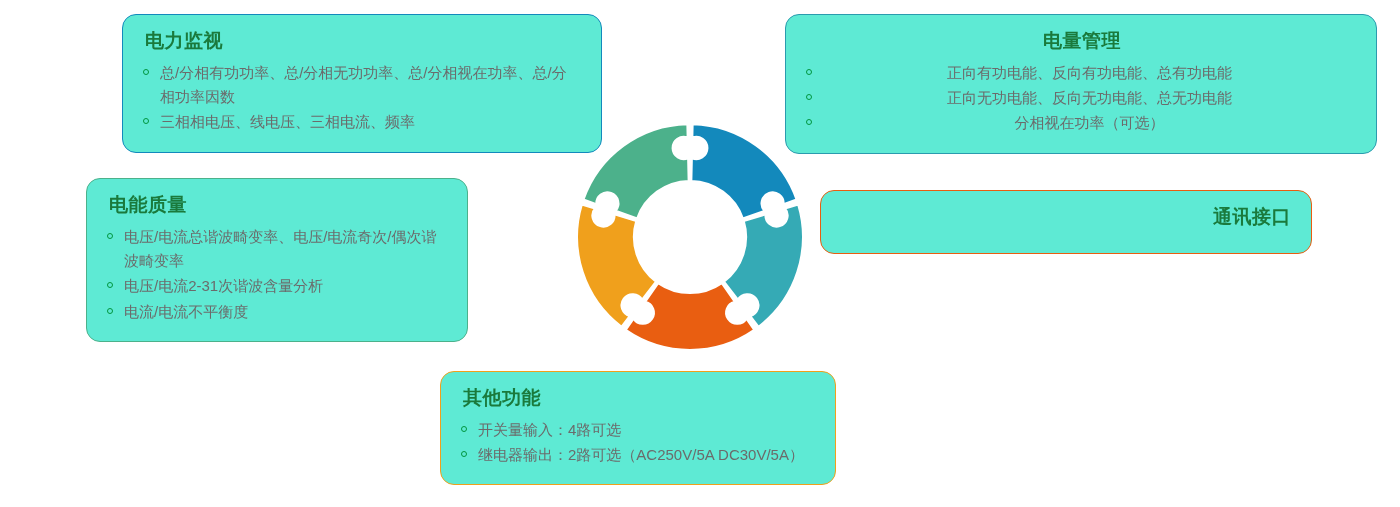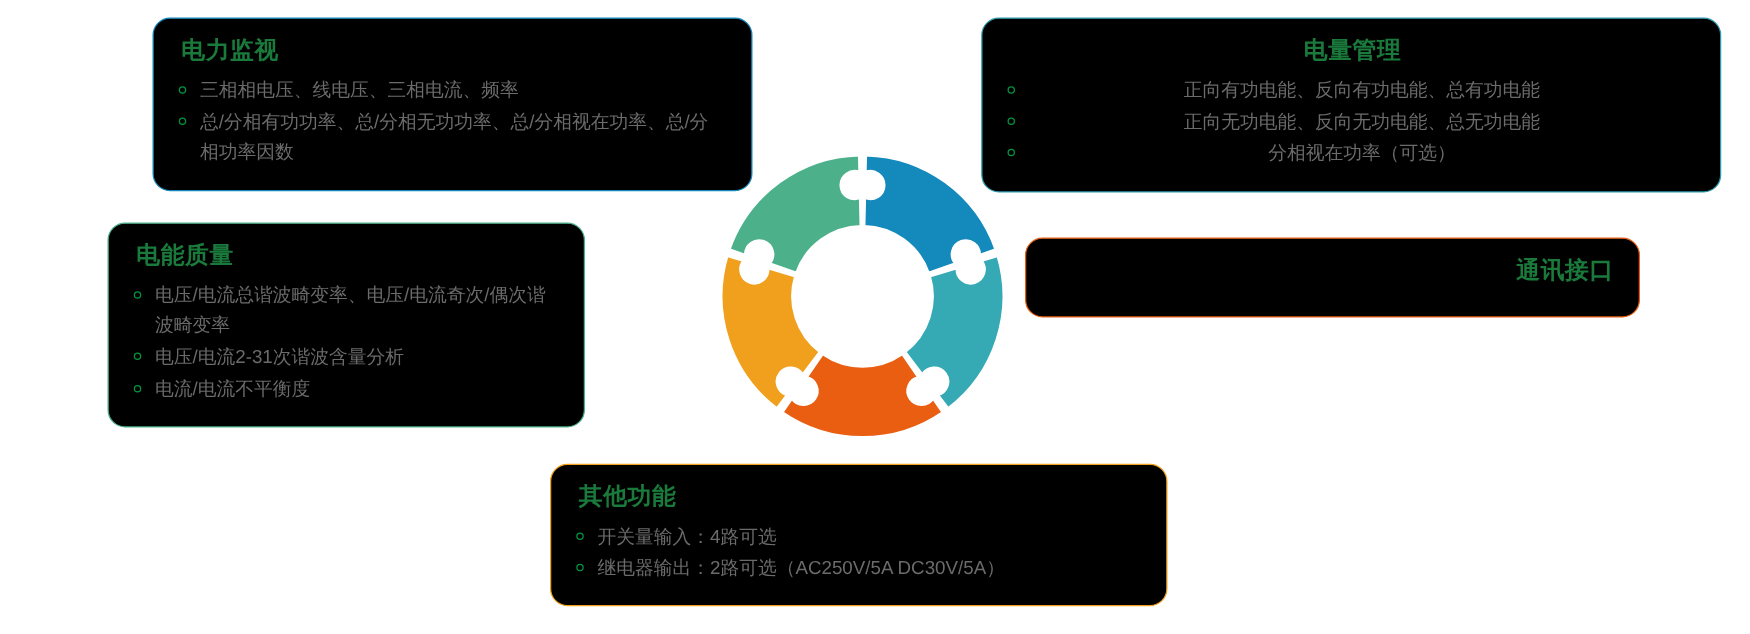--- a/index.html
+++ b/index.html
@@ -15,21 +15,21 @@
     width: 1400px;
     height: 507px;
     background: #ffffff;
     overflow: hidden;
   }
 
   
   .card {
     position: absolute;
     box-sizing: border-box;
-    background: #000000;
+    background: #5eead4;
     border: 1.6px solid #999;
     border-radius: 14px;
     padding: 14px 20px 16px 20px;
   }
   .card-title {
     font-size: 19px;
     font-weight: bold;
     color: #1a7a3c;
     letter-spacing: 0.5px;
     margin: 0 0 7px 2px;
@@ -59,21 +59,21 @@
     border-radius: 50%;
     box-sizing: border-box;
   }
   .bullet-text { display: block; }
 
   
   #card-power-monitor  { left: 122px;  top: 14px;  width: 480px;  border-color: #1389bc; }
   #card-energy-manage  { left: 785px;  top: 14px;  width: 592px;  border-color: #2b9bae; text-align: center; }
   #card-power-quality  { left: 86px;   top: 178px; width: 382px;  border-color: #4cb18b; }
   #card-comm-interface { left: 820px;  top: 190px; width: 492px;  border-color: #e95e11; text-align: right; }
-  #card-other-func     { left: 440px;  top: 371px; width: 494px;  border-color: #f0a01c; }
+  #card-other-func     { left: 440px;  top: 371px; width: 396px;  border-color: #f0a01c; }
 
   
   #puzzle-wrap {
     position: absolute;
     left: 571px;
     top: 118px;
     width: 238px;
     height: 238px;
   }
   #puzzle-svg { display: block; width: 238px; height: 238px; }
@@ -81,25 +81,25 @@
 </head>
 <body>
 
 <div id="canvas">
 
   <div class="card" id="card-power-monitor" style="border-color: rgb(19, 137, 188);">
     <div class="card-title">电力监视</div>
     <ul class="bullets">
       <li class="bullet-row">
         <span class="bullet-dot"></span>
-        <span class="bullet-text">三相相电压、线电压、三相电流、频率</span>
+        <span class="bullet-text">总/分相有功功率、总/分相无功功率、总/分相视在功率、总/分相功率因数</span>
       </li>
       <li class="bullet-row">
         <span class="bullet-dot"></span>
-        <span class="bullet-text">总/分相有功功率、总/分相无功功率、总/分相视在功率、总/分相功率因数</span>
+        <span class="bullet-text">三相相电压、线电压、三相电流、频率</span>
       </li>
     </ul>
   </div>
 
   <div class="card" id="card-energy-manage" style="border-color: rgb(43, 155, 174);">
     <div class="card-title">电量管理</div>
     <ul class="bullets">
       <li class="bullet-row">
         <span class="bullet-dot"></span>
         <span class="bullet-text">正向有功电能、反向有功电能、总有功电能</span>

